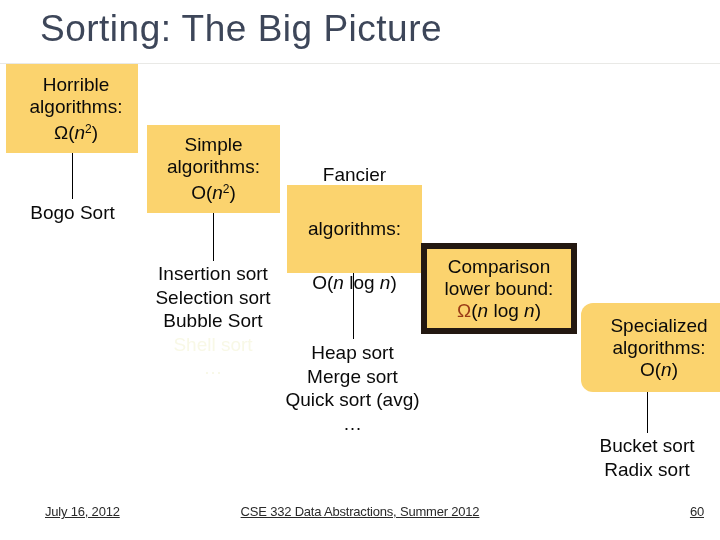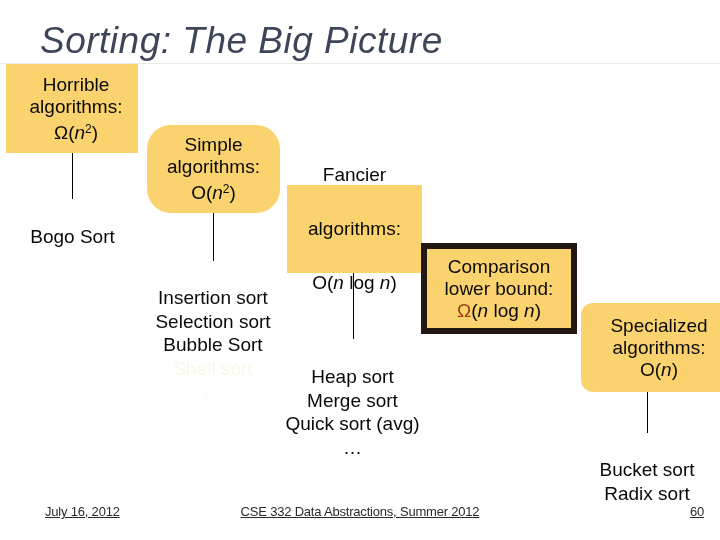--- a/index.html
+++ b/index.html
@@ -17,23 +17,22 @@
     width: 720px;
     height: 540px;
     background: #ffffff;
     overflow: hidden;
     font-family: "Liberation Sans", sans-serif;
     color: var(--ink);
   }
   .slide-title {
     position: absolute;
     left: 40px;
-    top: 20px;
+    top: 8px;
     font-size: 37px;
-    font-style: italic;
     letter-spacing: 0.5px;
     color: var(--title-color);
     white-space: nowrap;
   }
   .title-divider {
     position: absolute;
     left: 0;
     top: 63px;
     width: 720px;
     height: 1px;
@@ -45,21 +44,21 @@
     display: flex;
     flex-direction: column;
     justify-content: center;
     align-items: center;
     text-align: center;
     font-size: 19px;
     line-height: 22px;
     color: var(--ink);
   }
   #box-horrible    { left: 6px;   top: 64px;  width: 132px; height: 89px; padding-left: 8px; }
-  #box-simple      { left: 147px; top: 125px; width: 133px; height: 88px; border-radius: 24px; }
+  #box-simple      { left: 147px; top: 125px; width: 133px; height: 88px; }
   #box-fancier     { left: 287px; top: 185px; width: 135px; height: 88px; gap: 32px; }
   #box-comparison  { left: 421px; top: 243px; width: 156px; height: 91px;
                      border: 6px solid var(--cmp-border); }
   #box-specialized { left: 581px; top: 303px; width: 156px; height: 89px; border-radius: 12px; }
 
   .formula .f-var { font-style: italic; }
   .formula .f-sup { font-size: 12px; vertical-align: 6px; }
   .formula .f-omega { color: var(--omega); }
 
   .connector {
@@ -71,21 +70,20 @@
   #conn-simple      { left: 213px; top: 213px; height: 48px; }
   #conn-fancier     { left: 353px; top: 273px; height: 66px; }
   #conn-specialized { left: 647px; top: 392px; height: 41px; }
 
   .algo-list {
     position: absolute;
     text-align: center;
     font-size: 19px;
     line-height: 23.5px;
     color: var(--ink);
-    margin-top: 24px;
   }
   #list-horrible    { left: 0px;   top: 201px; width: 145px; }
   #list-simple      { left: 138px; top: 262px; width: 150px; }
   #list-fancier     { left: 262px; top: 341px; width: 181px; }
   #list-specialized { left: 572px; top: 434px; width: 150px; }
   .algo-list .faded { color: var(--faded); }
 
   .footer-text {
     position: absolute;
     top: 504px;

